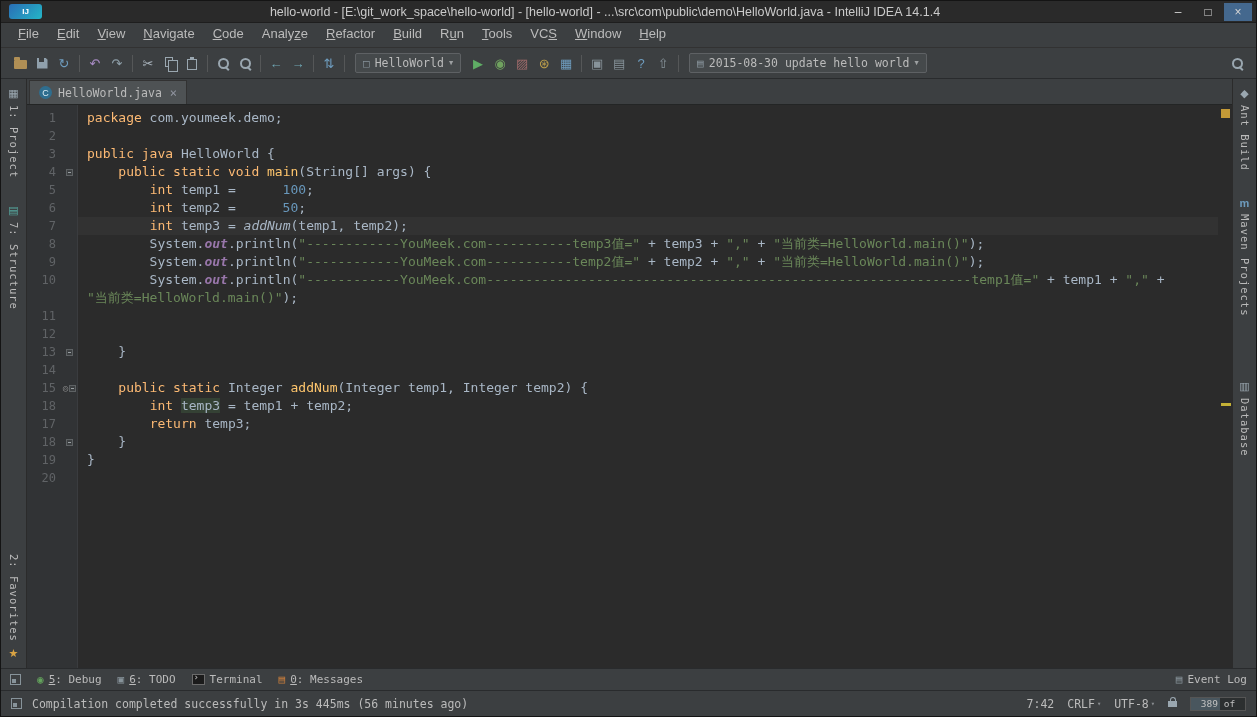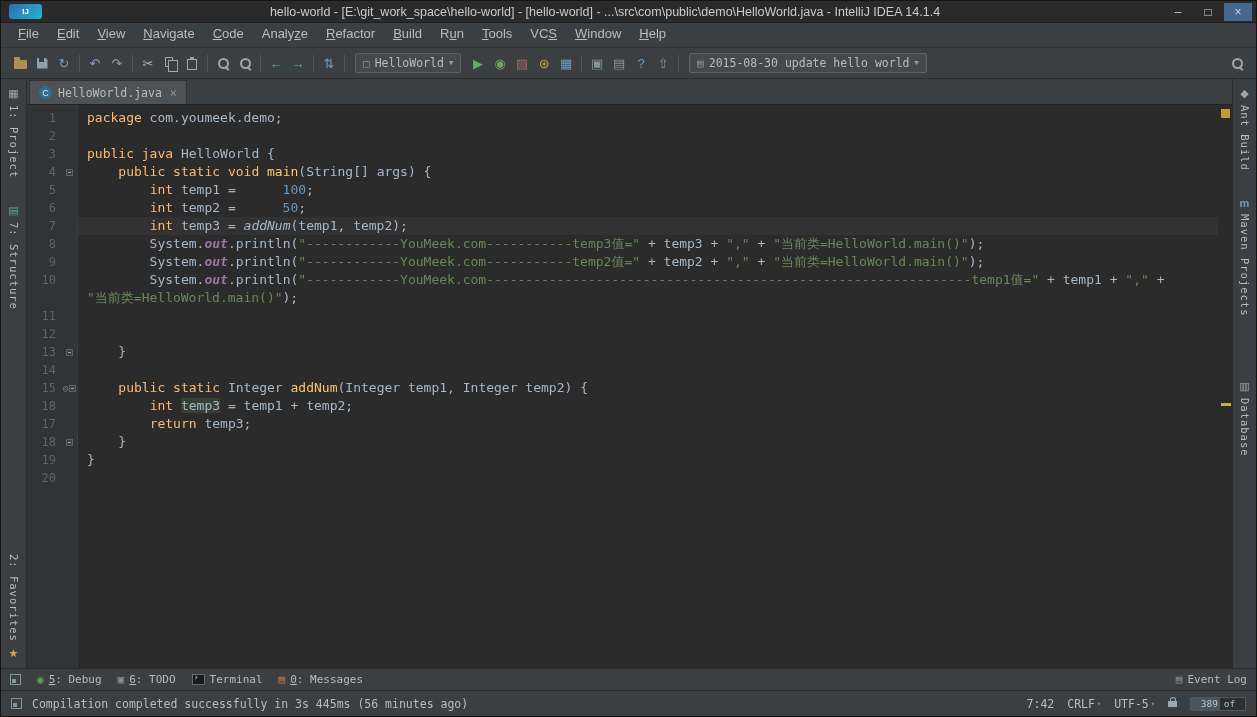--- a/index.html
+++ b/index.html
@@ -313,21 +313,21 @@
   <div class="statusbar">
     <span class="css-panel"></span>
     <span>Compilation completed successfully in 3s 445ms (56 minutes ago)</span>
     <span class="sb-right">
       <span class="sb-item">7:42</span>
       <span class="sb-item">
           <span>CRLF</span>
           <span class="chev">▾</span>
         </span>
       <span class="sb-item">
-          <span>UTF-5</span>
+          <span>UTF-8</span>
           <span class="chev">▾</span>
         </span>
       <span class="css-lock"></span>
       <span class="mem-pill">
         <span class="mem-fill"></span>
         <span class="mem-text">389 of 725M</span>
       </span>
     </span>
   </div>
 

